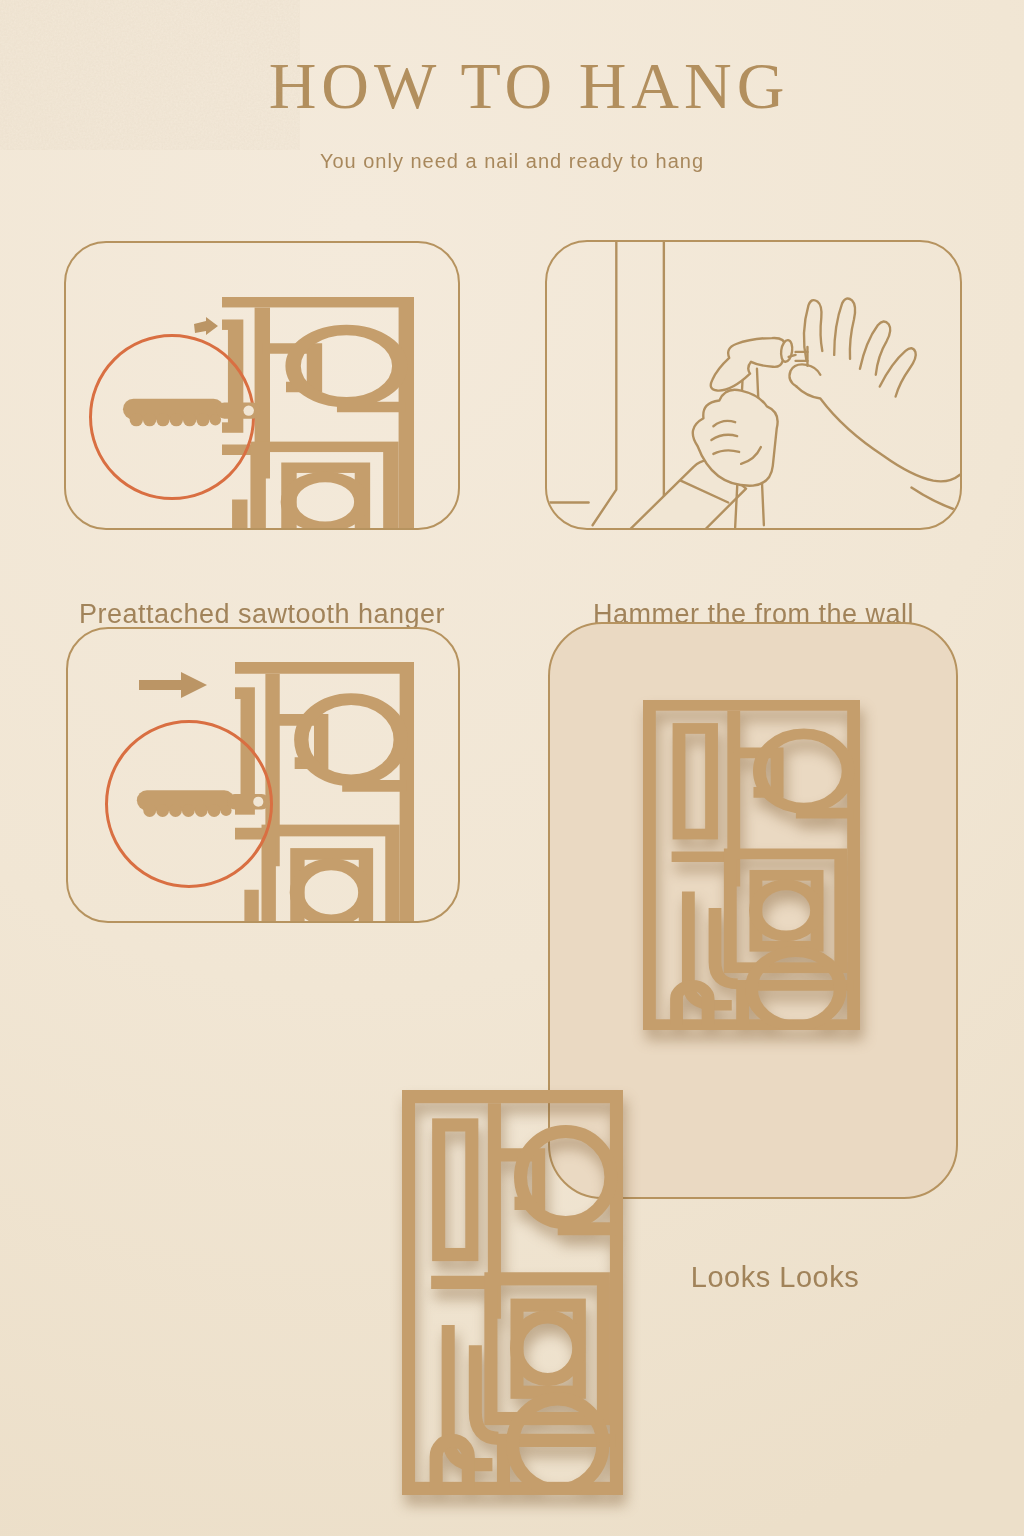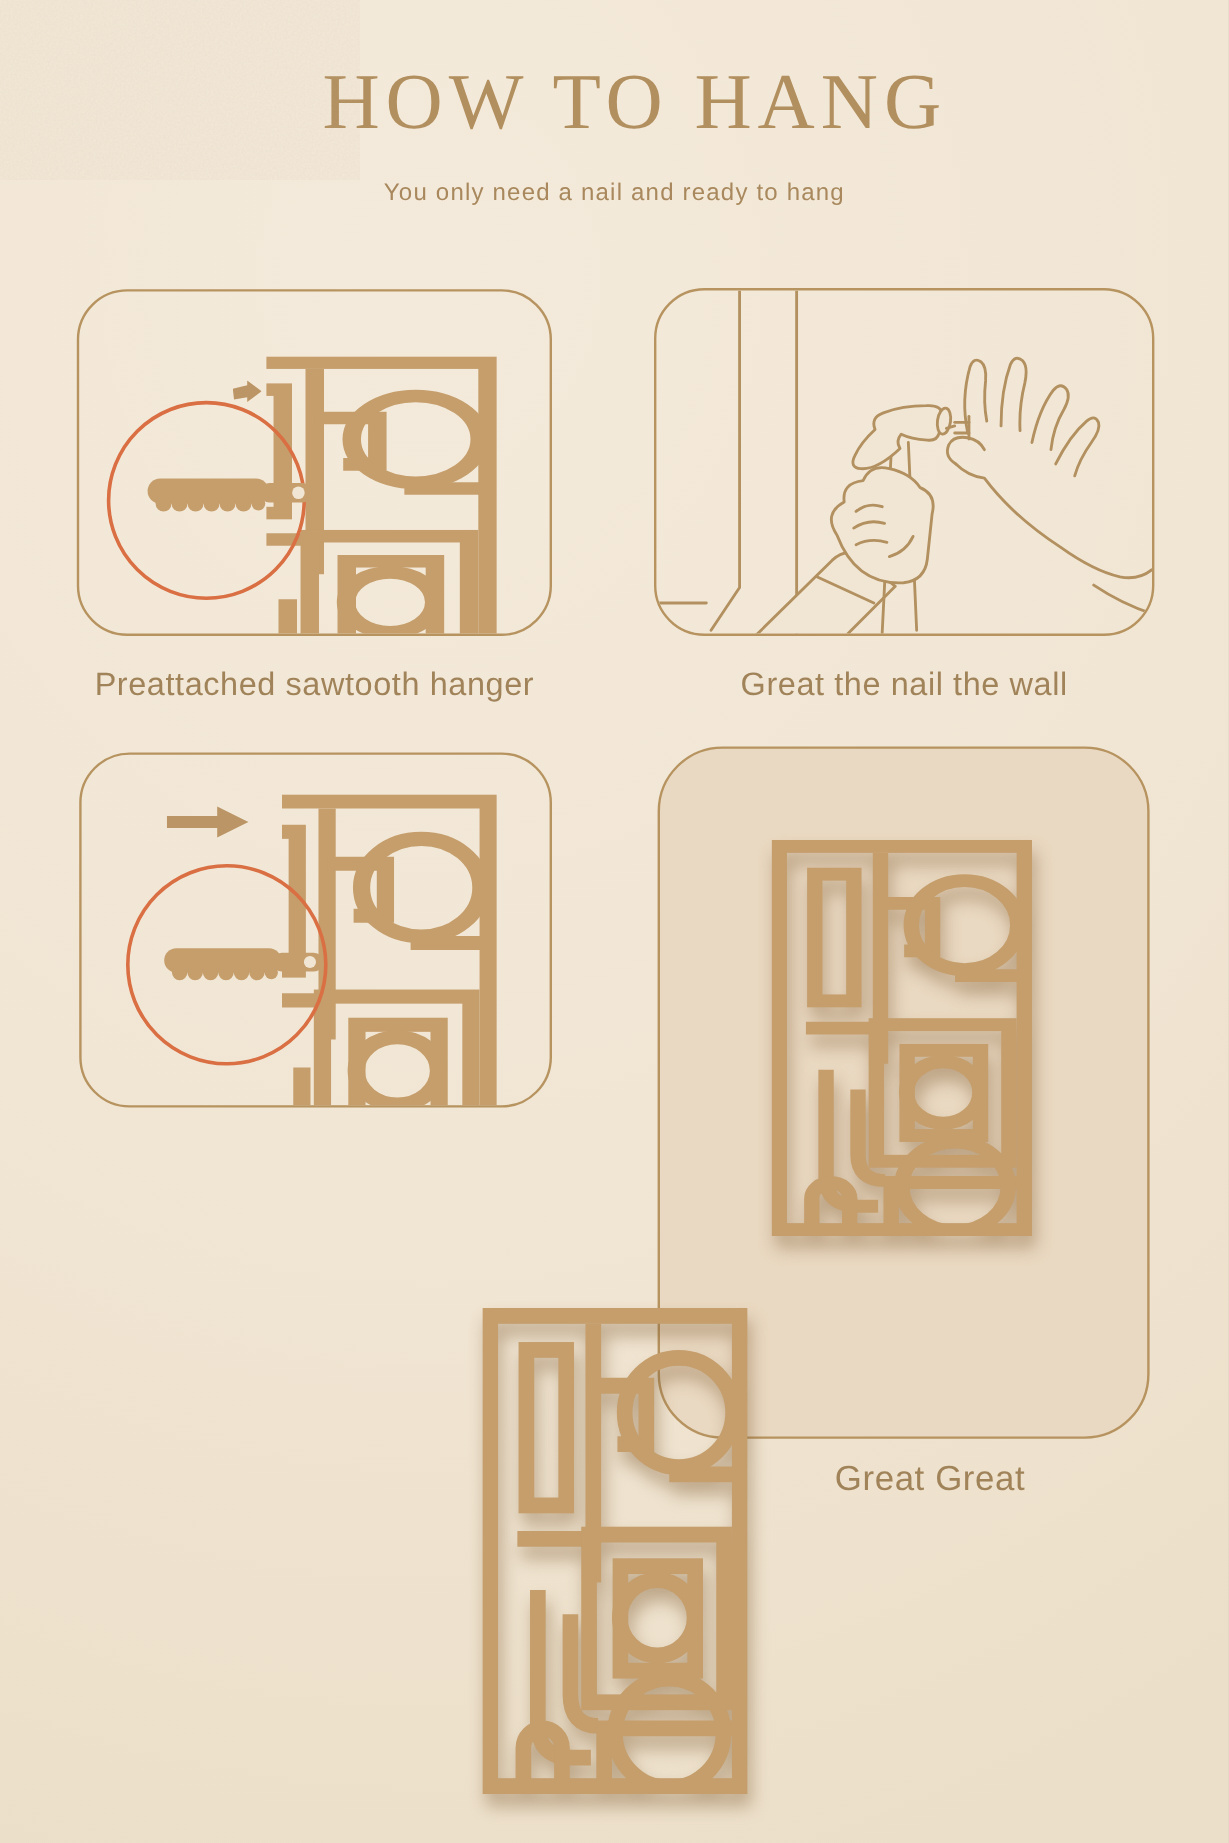--- a/index.html
+++ b/index.html
@@ -21,21 +21,21 @@
   .panel{
     position:absolute;border:2px solid #b6935f;border-radius:42px;
     box-sizing:border-box;overflow:hidden;
   }
   .panel-1{left:64px;top:241px;width:396px;height:289px;}
   .panel-2{left:545px;top:240px;width:417px;height:290px;}
   .panel-3{left:66px;top:627px;width:394px;height:296px;}
   .panel-4{left:548px;top:622px;width:410px;height:577px;border-radius:54px;background:#ead9c2;overflow:visible;}
   .caption{
     position:absolute;text-align:center;color:#a1835a;
-    font-size:27px;letter-spacing:0.5px;line-height:36px;
+    font-size:27px;letter-spacing:0.5px;line-height:36px;margin-top:44px;
   }
   .cap-1{left:64px;width:396px;top:552px;}
   .cap-2{left:545px;width:417px;top:552px;}
   .cap-3{left:29px;width:468px;top:944px;}
   .cap-3 .inner{display:inline-block;max-width:430px;}
   .cap-4{left:575px;width:400px;top:1215px;font-size:29px;}
   .decor{position:absolute;}
   .decor svg{display:block;width:100%;height:100%;}
   .shadowed{filter:drop-shadow(3px 10px 7px rgba(128,94,52,0.45));}
   .zoom-circle{
@@ -151,21 +151,21 @@
           <path d="M417 272 Q392 264 368 248"></path>
           <path d="M252 146 Q242 140 246 130 Q250 122 262 124 Q272 126 276 134"></path>
           <path d="M262 120 Q256 92 264 64 Q267 56 273 60 Q278 64 277 76 Q275 94 278 110"></path>
           <path d="M290 114 Q290 84 298 62 Q302 54 308 59 Q313 64 310 78 Q305 98 306 118"></path>
           <path d="M316 128 Q322 100 334 84 Q340 77 345 83 Q349 89 343 100 Q334 115 332 134"></path>
           <path d="M336 146 Q348 122 362 110 Q369 104 372 111 Q374 117 366 128 Q356 142 352 156"></path>
         </g>
       </g>
     </svg>
   </div>
-  <div class="caption cap-2">Great the nail the wall</div>
+  <div class="caption cap-2">Hammer the from the wall</div>
 
   <div class="panel panel-3">
     <div class="decor" style="left:167px;top:33px;width:179px;height:262px;">
       <svg viewBox="58 0 162 290" preserveAspectRatio="none">
           <use href="#decor-art"></use>
         </svg>
     </div>
     <div class="icon-abs" style="left:71px;top:41px;width:70px;height:30px;">
       <svg viewBox="0 0 70 30">
           <polygon fill="#bb9565" points="0,10 42,10 42,2 68,15 42,28 42,20 0,20"></polygon>
@@ -178,21 +178,21 @@
         </svg>
     </div>
   </div>
 
   <div class="panel panel-4"></div>
   <div class="decor shadowed" style="left:643px;top:700px;width:217px;height:330px;z-index:5;">
     <svg viewBox="0 0 220 400" preserveAspectRatio="none">
         <use href="#decor-art"></use>
       </svg>
   </div>
-  <div class="caption cap-4">Great Great</div>
+  <div class="caption cap-4">Looks Looks</div>
 
   <div class="decor shadowed" style="left:402px;top:1090px;width:221px;height:405px;z-index:10;">
     <svg viewBox="0 0 220 400" preserveAspectRatio="none">
         <use href="#decor-art"></use>
       </svg>
   </div>
 
   <svg class="grain" aria-hidden="true">
     <rect width="1024" height="1536" filter="url(#grainF)"></rect>
   </svg>

